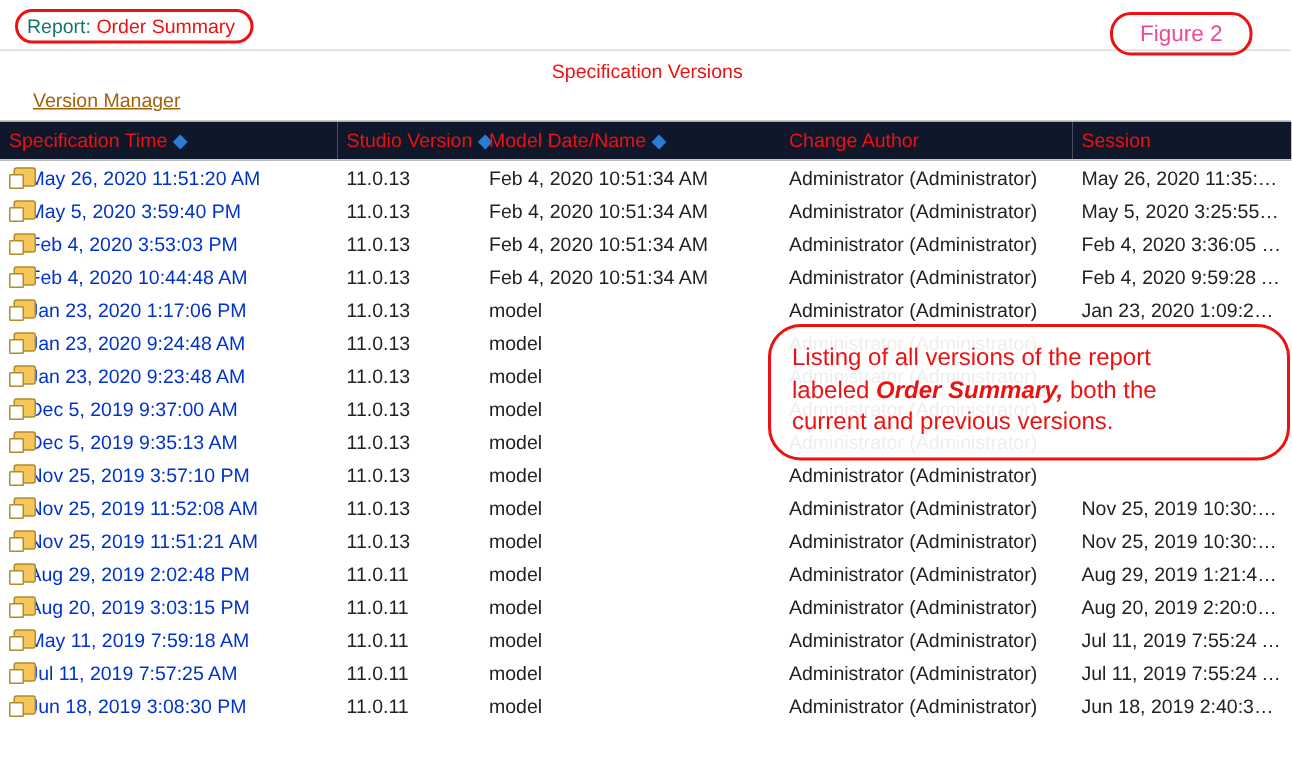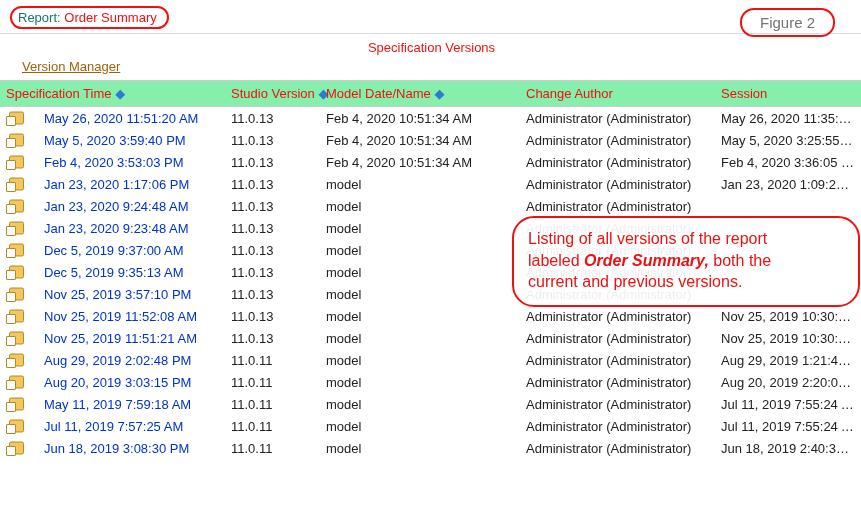--- a/index.html
+++ b/index.html
@@ -26,21 +26,21 @@
     .report-key { color: #0f766e; }
     .report-name { color: #e11; }
 
     .figure-badge {
       position: absolute;
       right: 26px;
       top: 8px;
       border: 2px solid #e11;
       border-radius: 14px;
       padding: 4px 18px;
-      color: #737373;
+      color: #ec4899;
       font-size: 15px;
     }
 
     .spec-versions {
       padding: 6px 10px 2px 12px;
       color: #e11;
       text-align: center;
     }
     .vm {
       padding: 2px 10px 6px 22px;
@@ -55,37 +55,37 @@
       border-collapse: collapse;
       table-layout: fixed;
     }
     thead th {
       text-align: left;
       font-weight: normal;
       color: #e11;
       padding: 5px 6px;
       border-top: 1px solid #ccc;
       border-bottom: 1px solid #ccc;
-      background: #86efac;
+      background: #0f172a;
       white-space: nowrap;
     }
     thead th .sort {
       color: #2b7cd3;
       vertical-align: baseline;
     }
     tbody td {
       padding: 3.5px 6px;
       white-space: nowrap;
       overflow: hidden;
       text-overflow: ellipsis;
       color: #222;
     }
     tbody td:first-child {
       color: #0033cc;
-      padding-left: 44px;
+      padding-left: 19px;
       margin-left: 14px;
     }
     tbody td.spec-time {
       position: relative;
     }
     tbody td.spec-time::before {
       content: "";
       position: absolute;
       left: 9px;
       top: 50%;
@@ -193,20 +193,27 @@
         <td>May 5, 2020 3:25:55 PM</td>
       </tr>
       <tr>
         <td class="spec-time">Feb 4, 2020 3:53:03 PM</td>
         <td>11.0.13</td>
         <td>Feb 4, 2020 10:51:34 AM</td>
         <td>Administrator (Administrator)</td>
         <td>Feb 4, 2020 3:36:05 PM</td>
       </tr>
       <tr>
+        <td class="spec-time">Feb 4, 2020 10:44:48 AM</td>
+        <td>11.0.13</td>
+        <td>Feb 4, 2020 10:51:34 AM</td>
+        <td>Administrator (Administrator)</td>
+        <td>Feb 4, 2020 9:59:28 AM</td>
+      </tr>
+      <tr>
         <td class="spec-time">Jan 23, 2020 1:17:06 PM</td>
         <td>11.0.13</td>
         <td>model</td>
         <td>Administrator (Administrator)</td>
         <td>Jan 23, 2020 1:09:25 PM</td>
       </tr>
       <tr>
         <td class="spec-time">Jan 23, 2020 9:24:48 AM</td>
         <td>11.0.13</td>
         <td>model</td>

